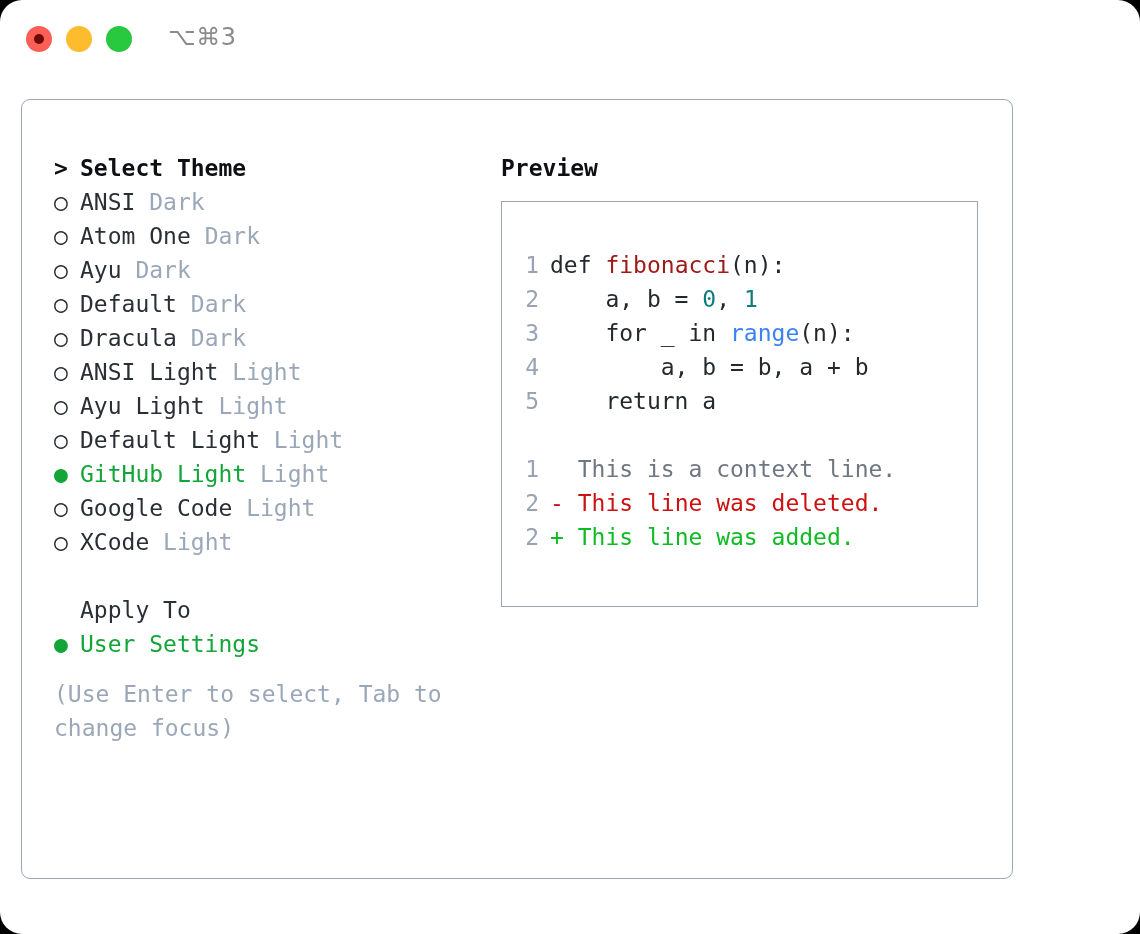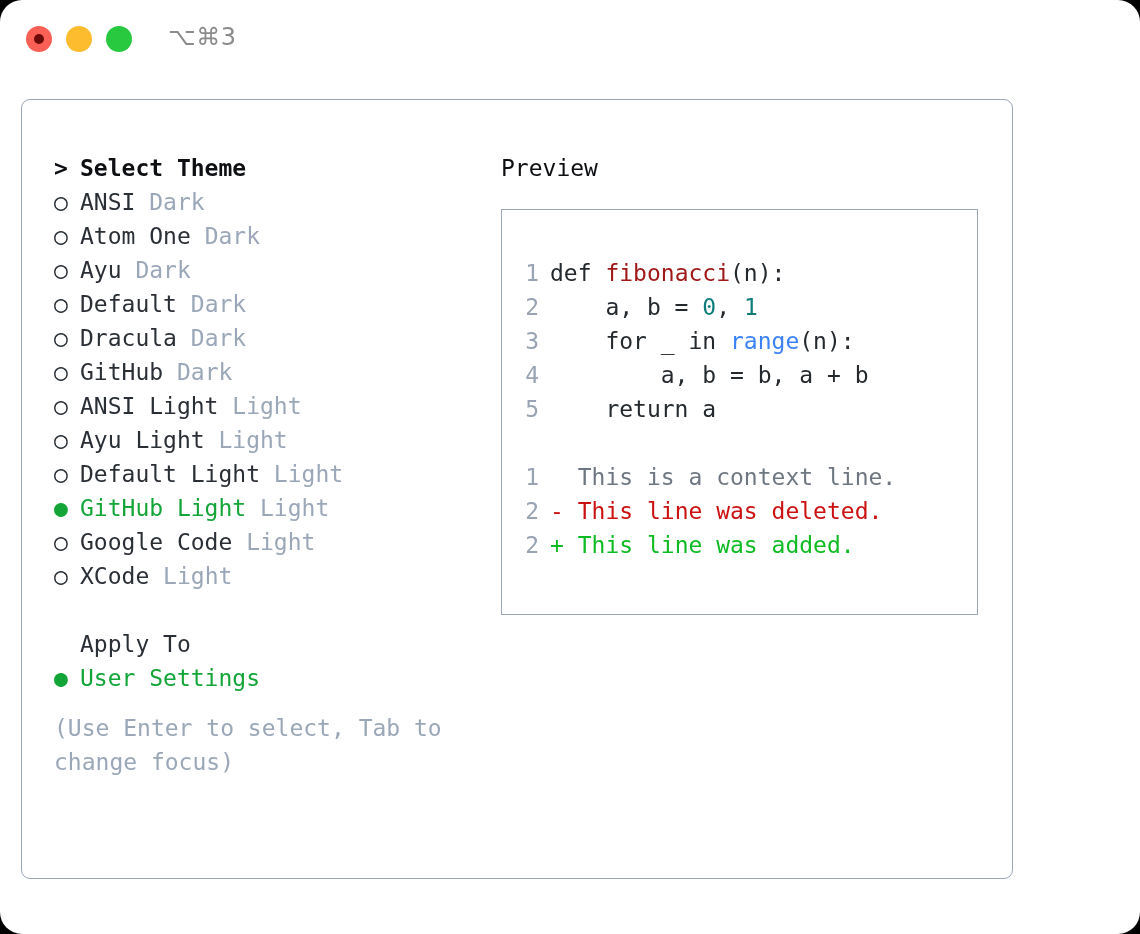--- a/index.html
+++ b/index.html
@@ -121,26 +121,26 @@
   }
 
   
   .right-col {
     position: absolute;
     left: 479px; top: 51px;
     width: 490px;
   }
   .preview-title {
     font-size: 23px;
-    font-weight: normal;
+    font-weight: bold;
     color: #0d0f12;
     line-height: 34px;
   }
   .preview-box {
-    margin-top: 24px;
+    margin-top: 16px;
     width: 477px;
     height: 406px;
     border: 1.6px solid #9aa7b8;
     box-sizing: border-box;
     background: #ffffff;
     padding: 46px 0 0 0;
   }
   .code-line {
     font-size: 23px;
     line-height: 34px;
@@ -182,21 +182,20 @@
   <div class="panel">
 
     <div class="left-col">
       <div class="row heading"><span class="bullet">&gt; </span><span>Select Theme</span></div>
       <div id="theme-list">
           <div class="row"><span class="bullet">○ </span><span class="label">ANSI</span><span class="suffix"> Dark</span></div>
           <div class="row"><span class="bullet">○ </span><span class="label">Atom One</span><span class="suffix"> Dark</span></div>
           <div class="row"><span class="bullet">○ </span><span class="label">Ayu</span><span class="suffix"> Dark</span></div>
           <div class="row"><span class="bullet">○ </span><span class="label">Default</span><span class="suffix"> Dark</span></div>
           <div class="row"><span class="bullet">○ </span><span class="label">Dracula</span><span class="suffix"> Dark</span></div>
-          <div class="row"><span class="bullet">○ </span><span class="label">GitHub</span><span class="suffix"> Dark</span></div>
           <div class="row"><span class="bullet">○ </span><span class="label">ANSI Light</span><span class="suffix"> Light</span></div>
           <div class="row"><span class="bullet">○ </span><span class="label">Ayu Light</span><span class="suffix"> Light</span></div>
           <div class="row"><span class="bullet">○ </span><span class="label">Default Light</span><span class="suffix"> Light</span></div>
           <div class="row selected"><span class="bullet">● </span><span class="label">GitHub Light</span><span class="suffix"> Light</span></div>
           <div class="row"><span class="bullet">○ </span><span class="label">Google Code</span><span class="suffix"> Light</span></div>
           <div class="row"><span class="bullet">○ </span><span class="label">XCode</span><span class="suffix"> Light</span></div>
         </div>
 
       <div class="spacer-row"></div>
 

